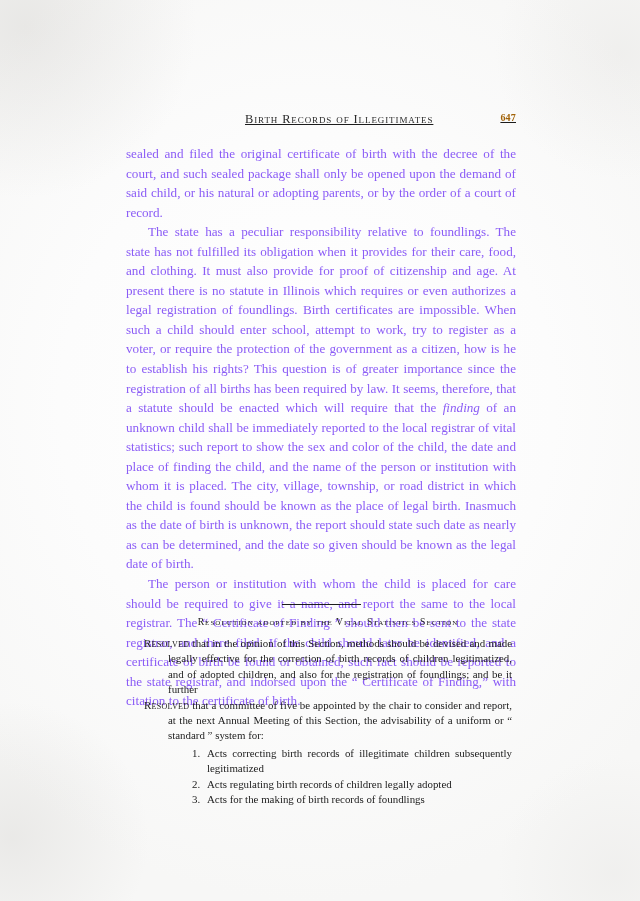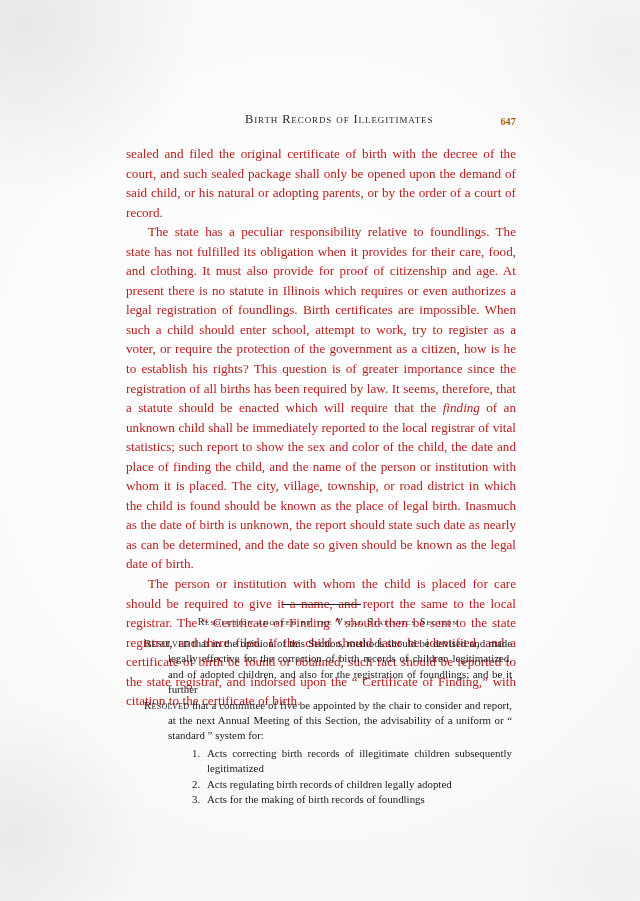--- a/index.html
+++ b/index.html
@@ -40,21 +40,22 @@
     inset: 0;
   }
 
   
   .running-head {
     position: absolute;
     top: 112px;
     left: 126px;
     width: 390px;
     display: flex;
-    align-items: flex-end;
+    align-items: flex-start;
+    text-decoration: underline;
   }
   .rh-title {
     flex: 1;
     text-align: center;
     font-variant: small-caps;
     font-size: 12.4px;
     letter-spacing: 0.9px;
     color: #2a2a2a;
     white-space: nowrap;
     padding-left: 52px;
@@ -72,21 +73,21 @@
     top: 144px;
     left: 126px;
     width: 390px;
   }
   .body-text p {
     margin: 0;
     text-indent: 22px;
     text-align: justify;
     font-size: 13.15px;
     line-height: 19.55px;
-    color: #b91c1c;
+    color: #8b5cf6;
     word-spacing: 0.15px;
     -webkit-hyphens: none;
     hyphens: none;
   }
   .body-text p.first { text-indent: 0; }
 
   
   .rule-wrap {
     position: absolute;
     top: 594px;

